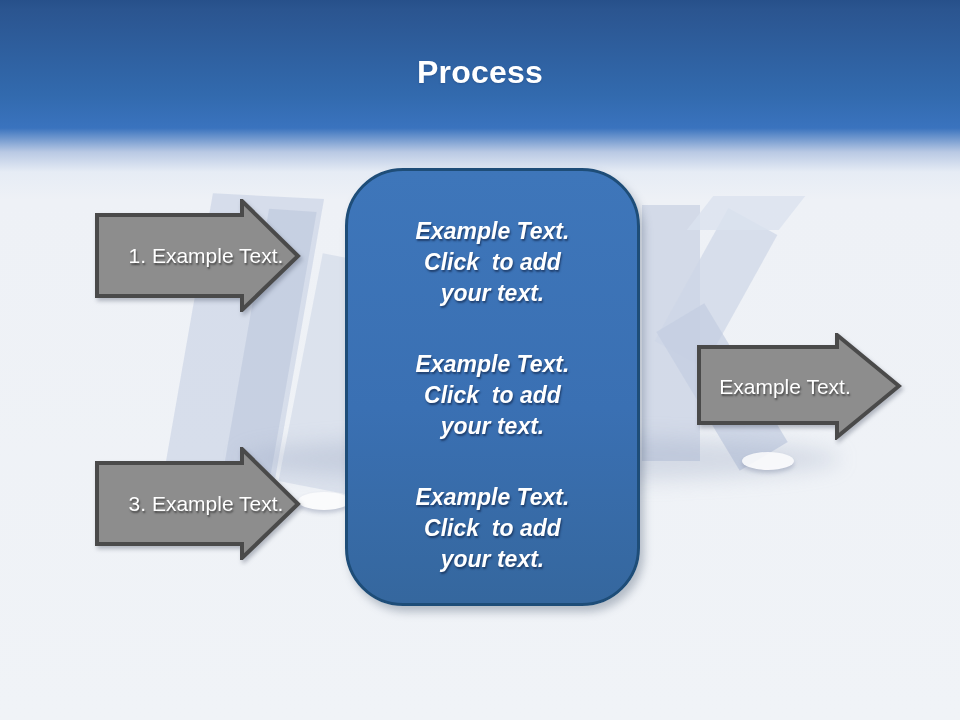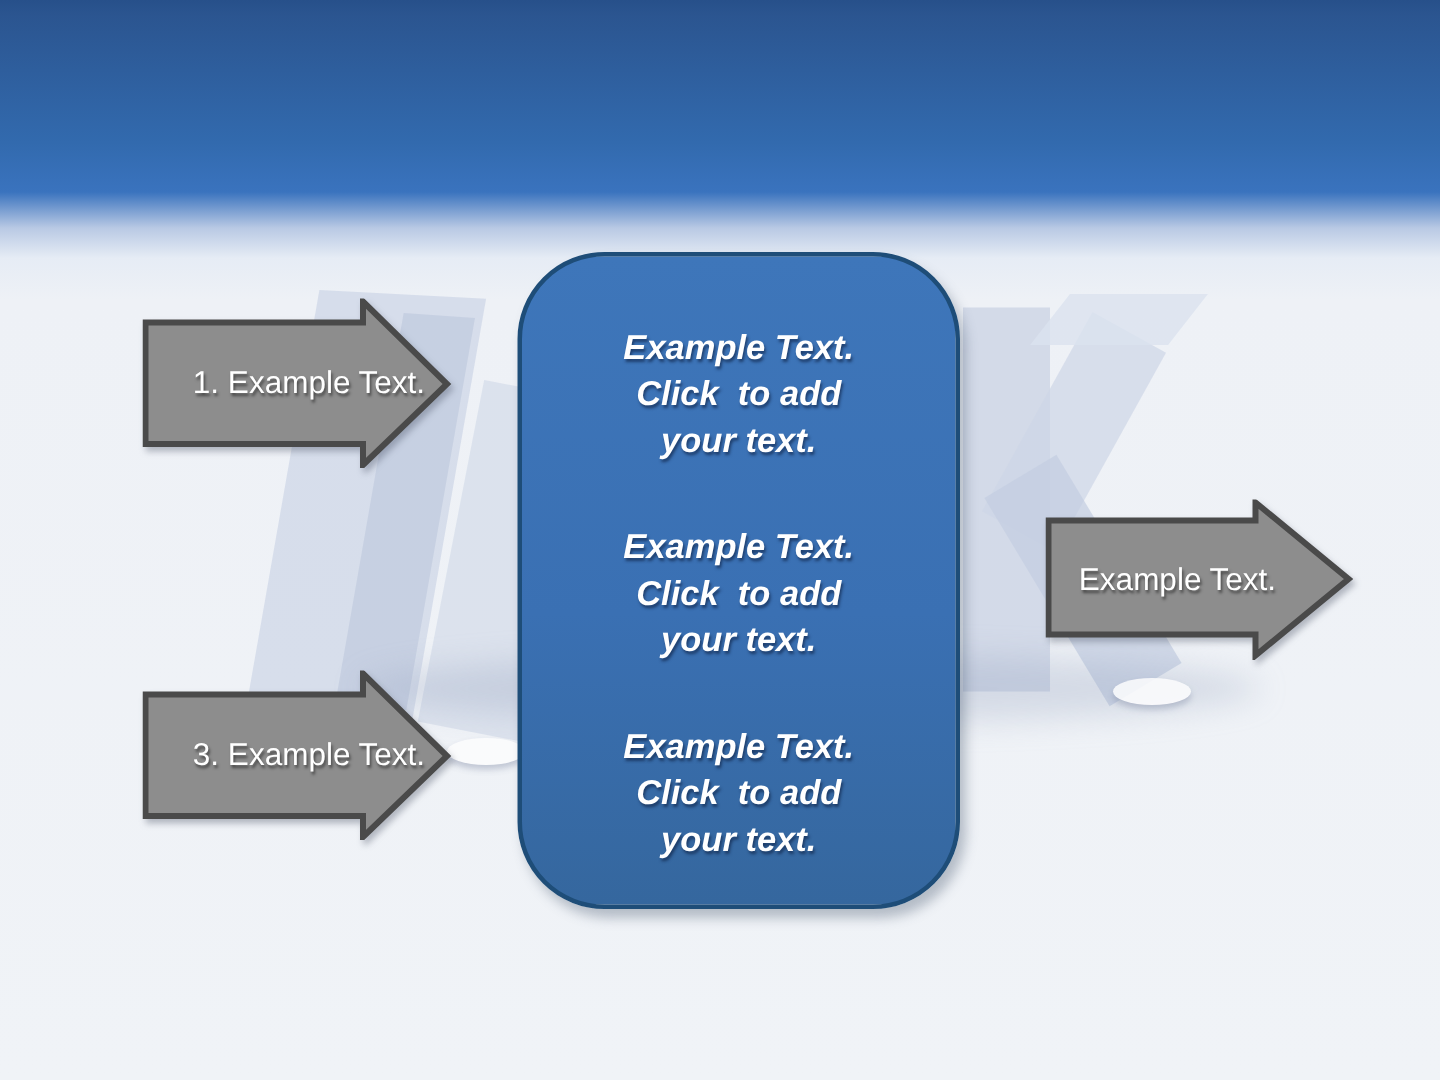--- a/index.html
+++ b/index.html
@@ -84,20 +84,21 @@
   <div class="wm wm-k-stem"></div>
   <div class="wm wm-k-up"></div>
   <div class="wm wm-k-dn"></div>
   <div class="wm wm-k-top"></div>
   <div class="wm wm-shadow"></div>
   <div class="wm wm-foot f1"></div>
   <div class="wm wm-foot f2"></div>
   <div class="wm wm-foot f3"></div>
 
   <div class="title">
+    <span class="bold">Process</span>
   </div>
 
   <div class="arrow arrow-left arrow-1">
     <svg width="206" height="113" viewBox="0 0 206 113">
       <polygon points="2,16 147,16 147,2 203,57 147,111 147,97 2,97" fill="#8d8d8d" stroke="#4a4a4a" stroke-width="4" stroke-linejoin="miter"></polygon>
     </svg>
     <div class="label">1. Example Text.</div>
   </div>
 
 

